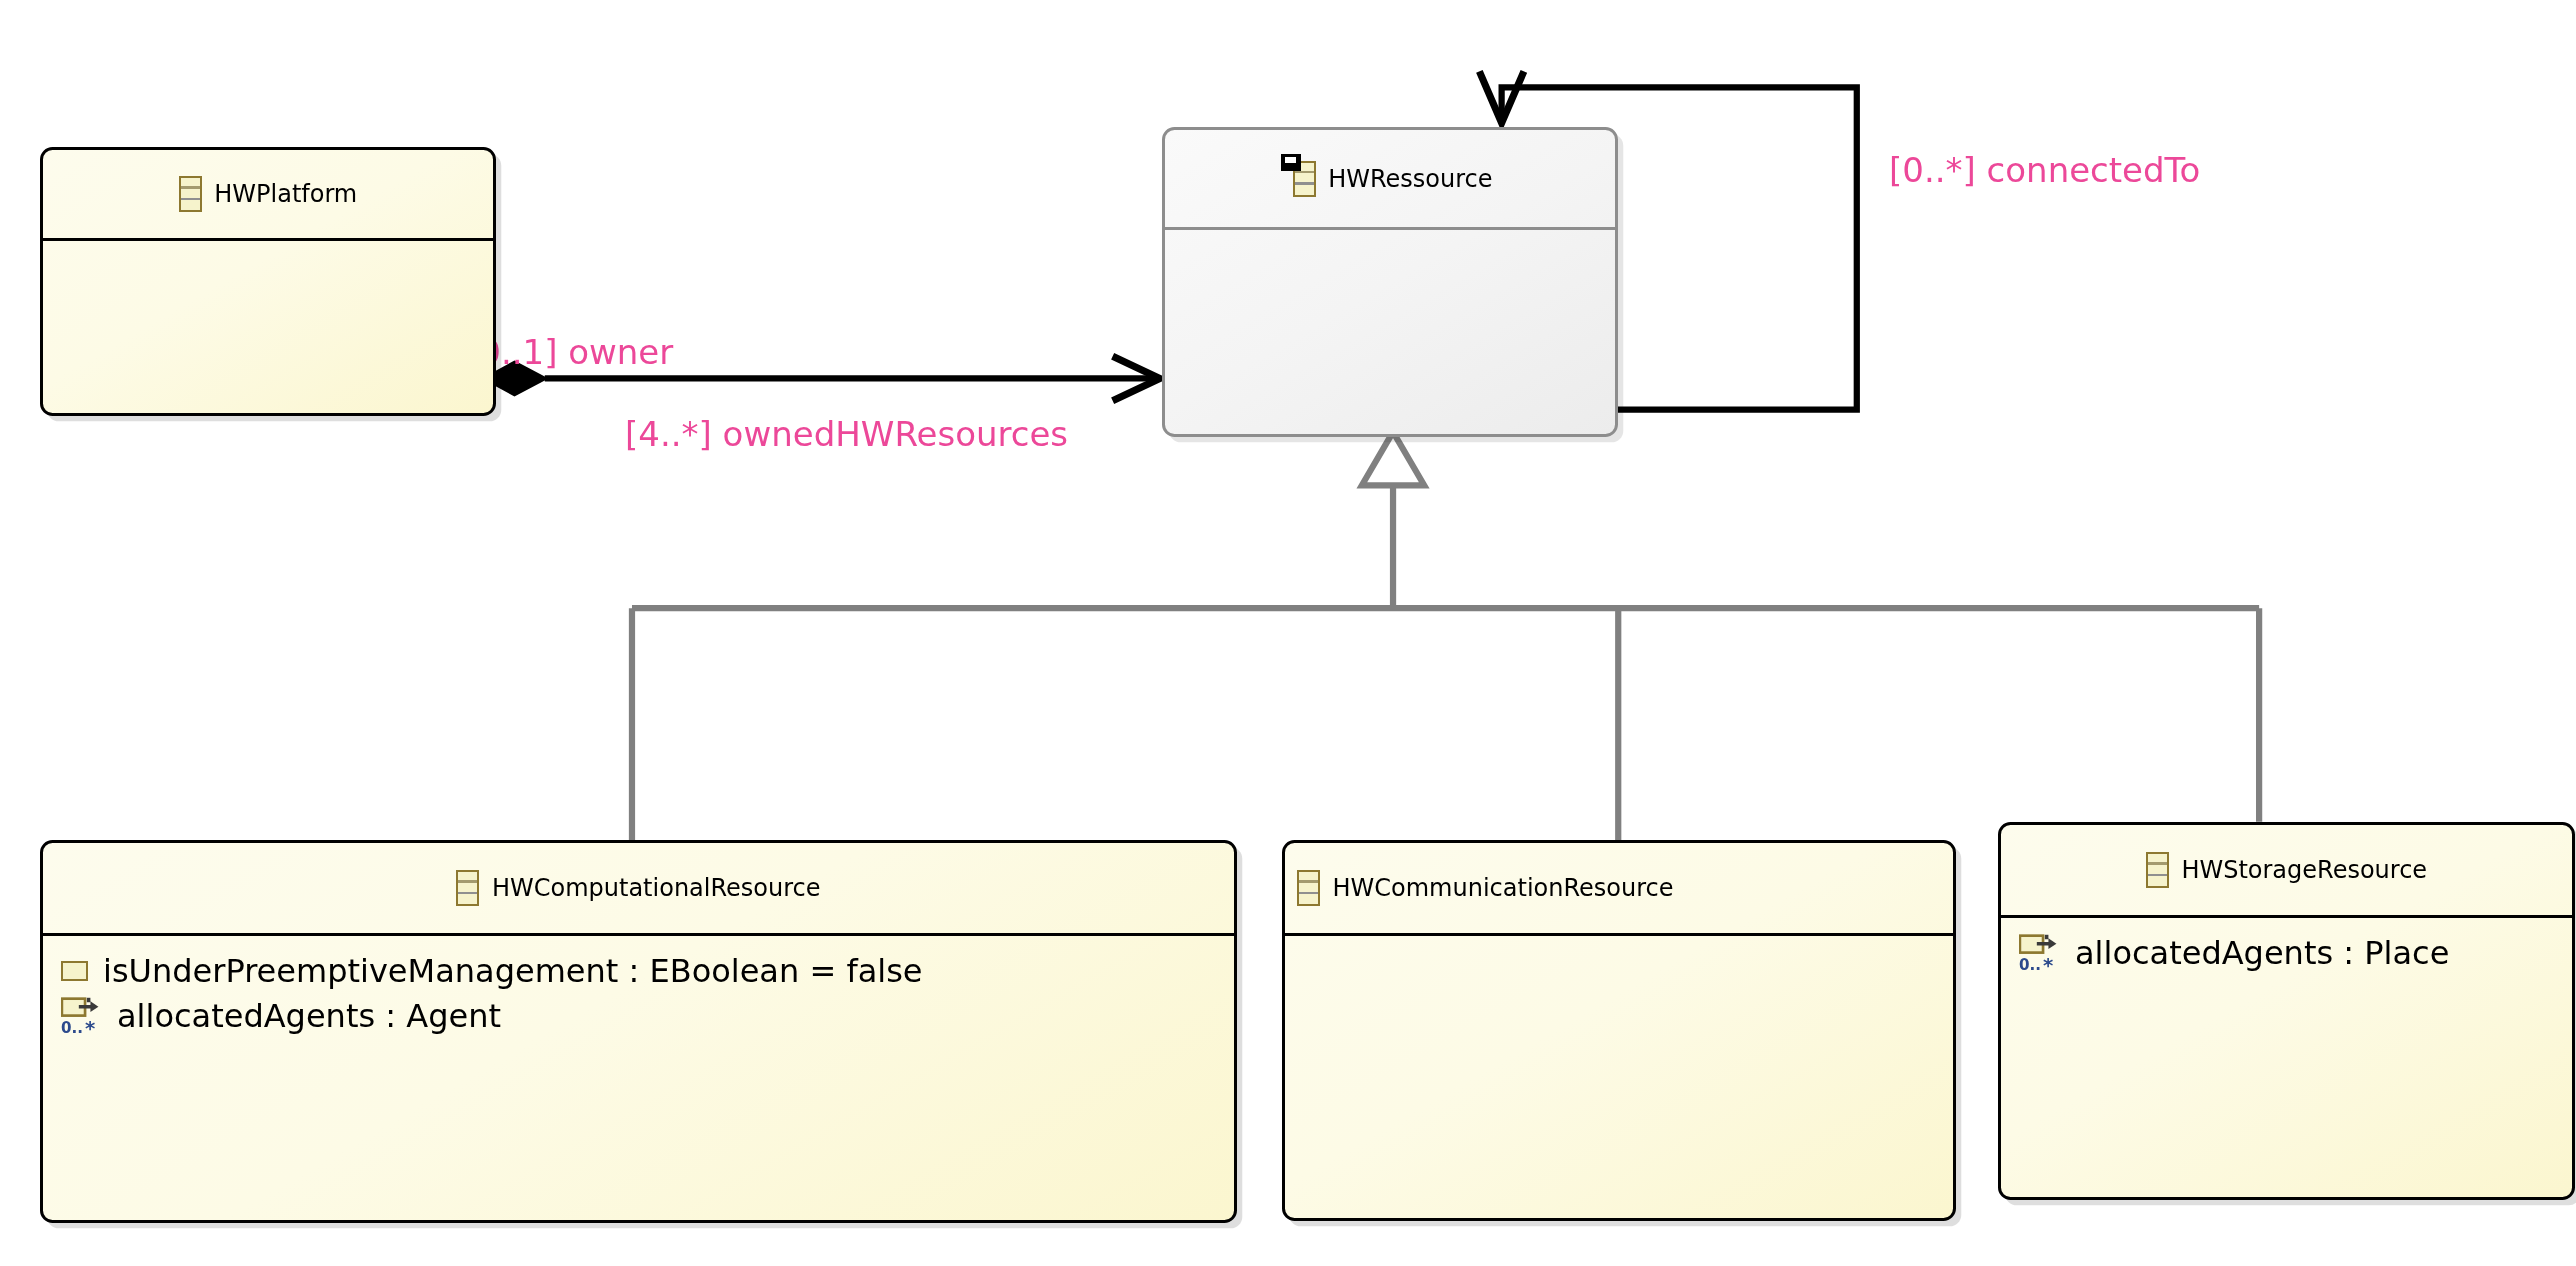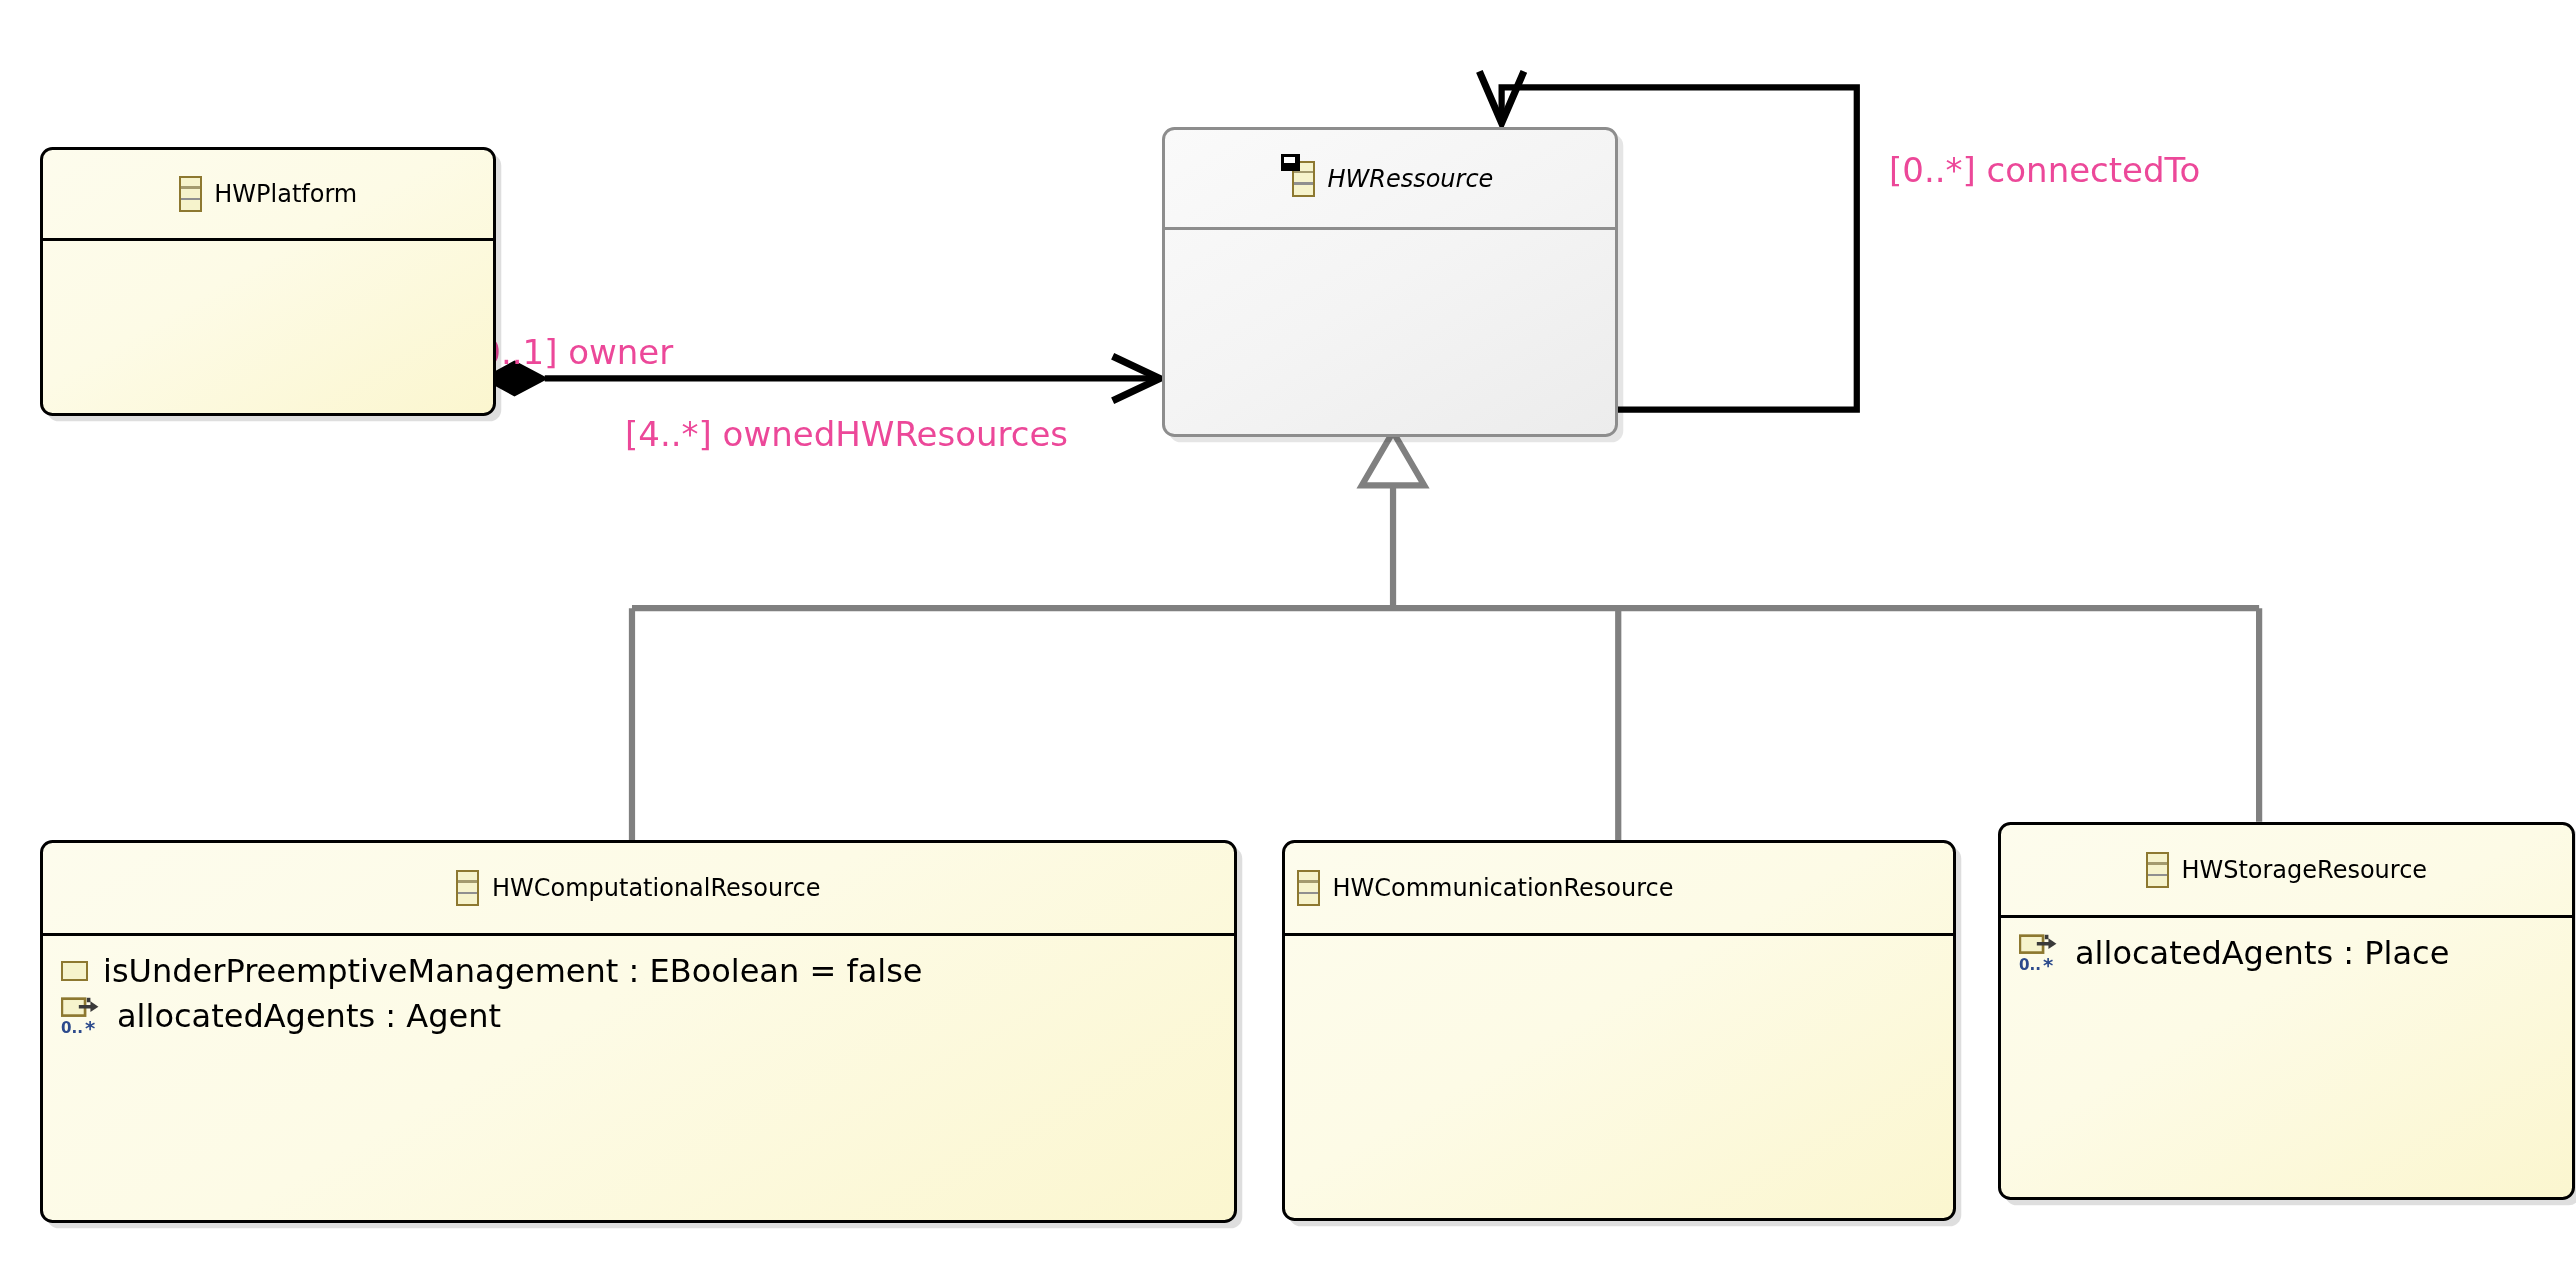--- a/index.html
+++ b/index.html
@@ -61,21 +61,20 @@
   }
   .uml-class.abstract .class-header {
     border-bottom: 3.6px solid #8d8d8d;
   }
   .class-title {
     font-size: 24px;
     color: #000000;
     line-height: 1;
   }
   .class-title.italic {
-    font-style: italic;
   }
   .class-body {
     box-sizing: border-box;
     padding: 12.5px 0 0 0;
   }
   .member-row {
     display: flex;
     align-items: center;
     gap: 15px;
     height: 45px;

